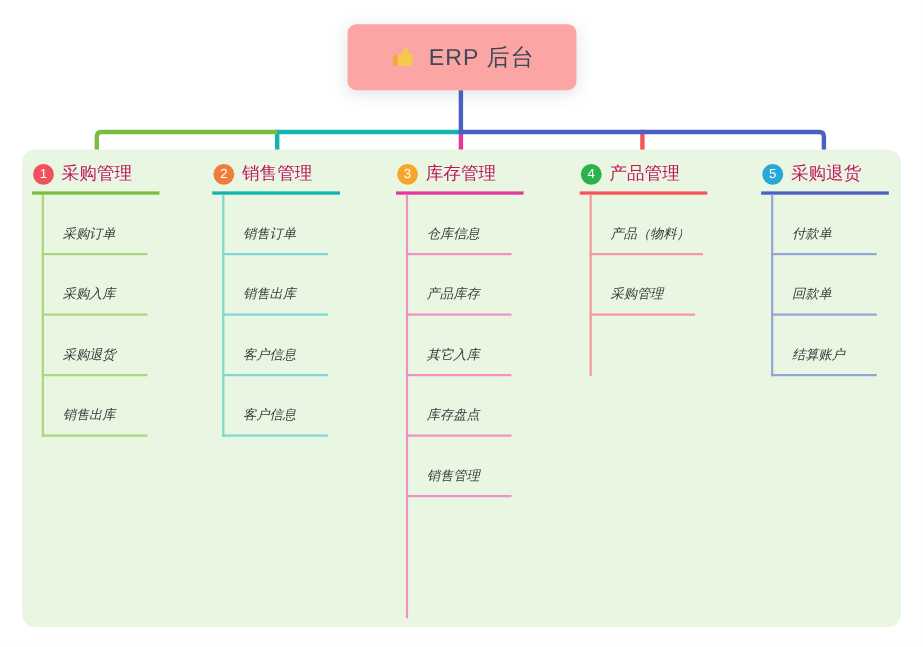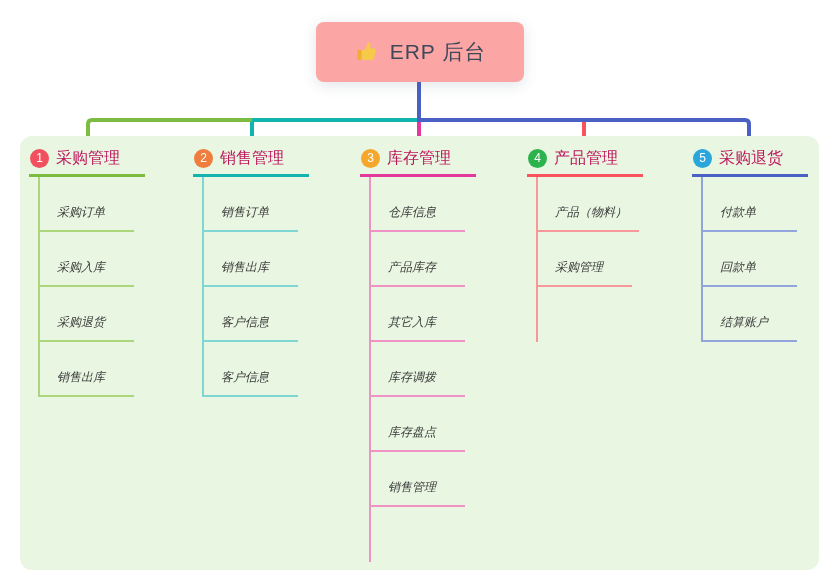--- a/index.html
+++ b/index.html
@@ -187,23 +187,20 @@
 
   <div class="child">
     <span class="child-label">产品库存</span>
   </div>
 
 
   <div class="child">
     <span class="child-label">其它入库</span>
   </div>
 
-  <div class="child">
-    <span class="child-label">库存调拨</span>
-  </div>
 
   <div class="child">
     <span class="child-label">库存盘点</span>
   </div>
 
   <div class="child">
     <span class="child-label">销售管理</span>
   </div>
 </div>
   </div>

